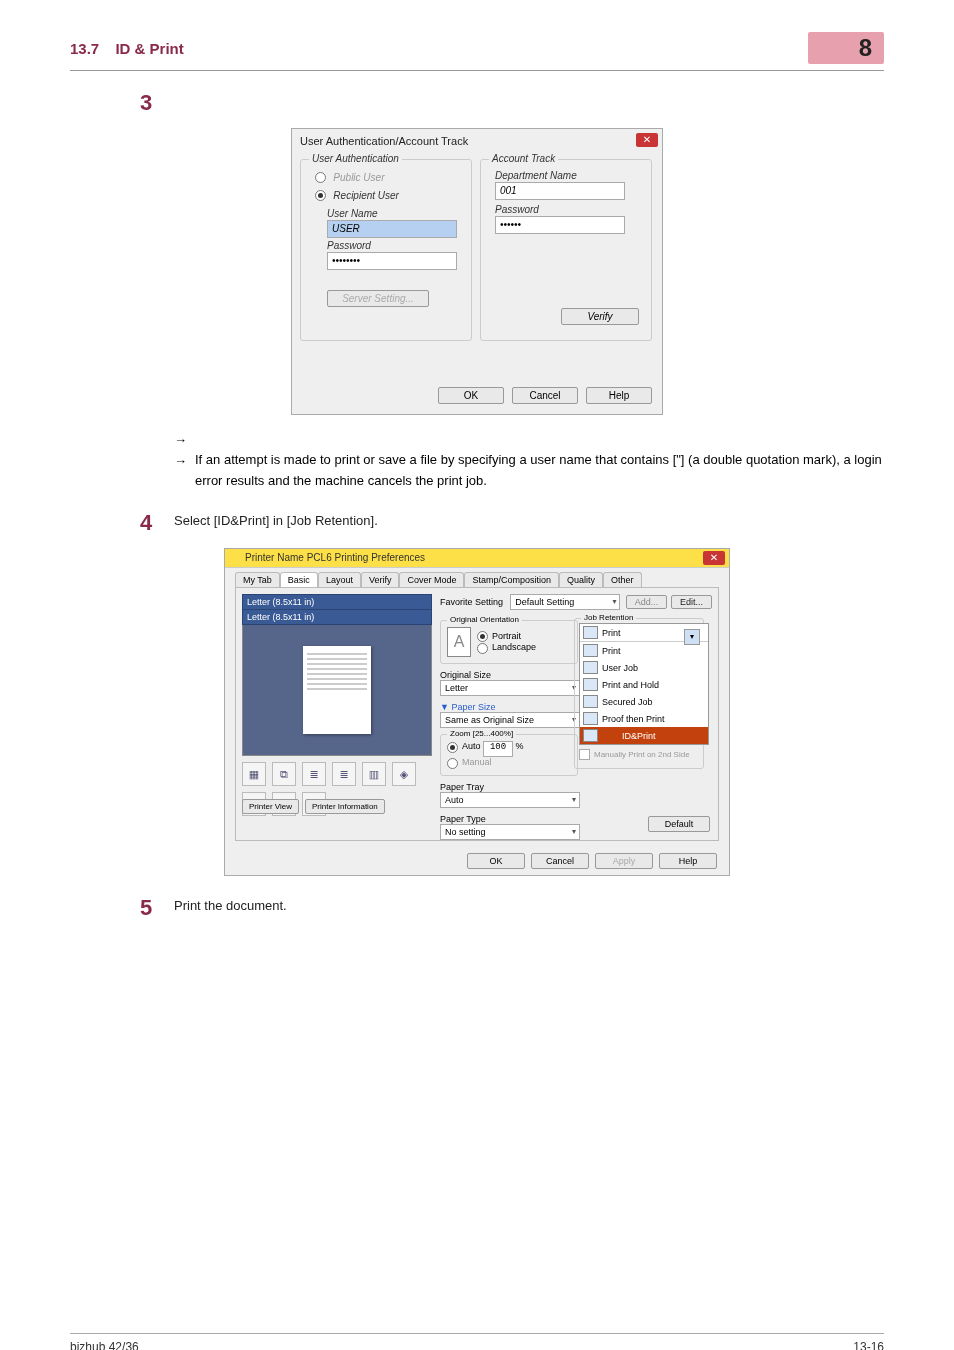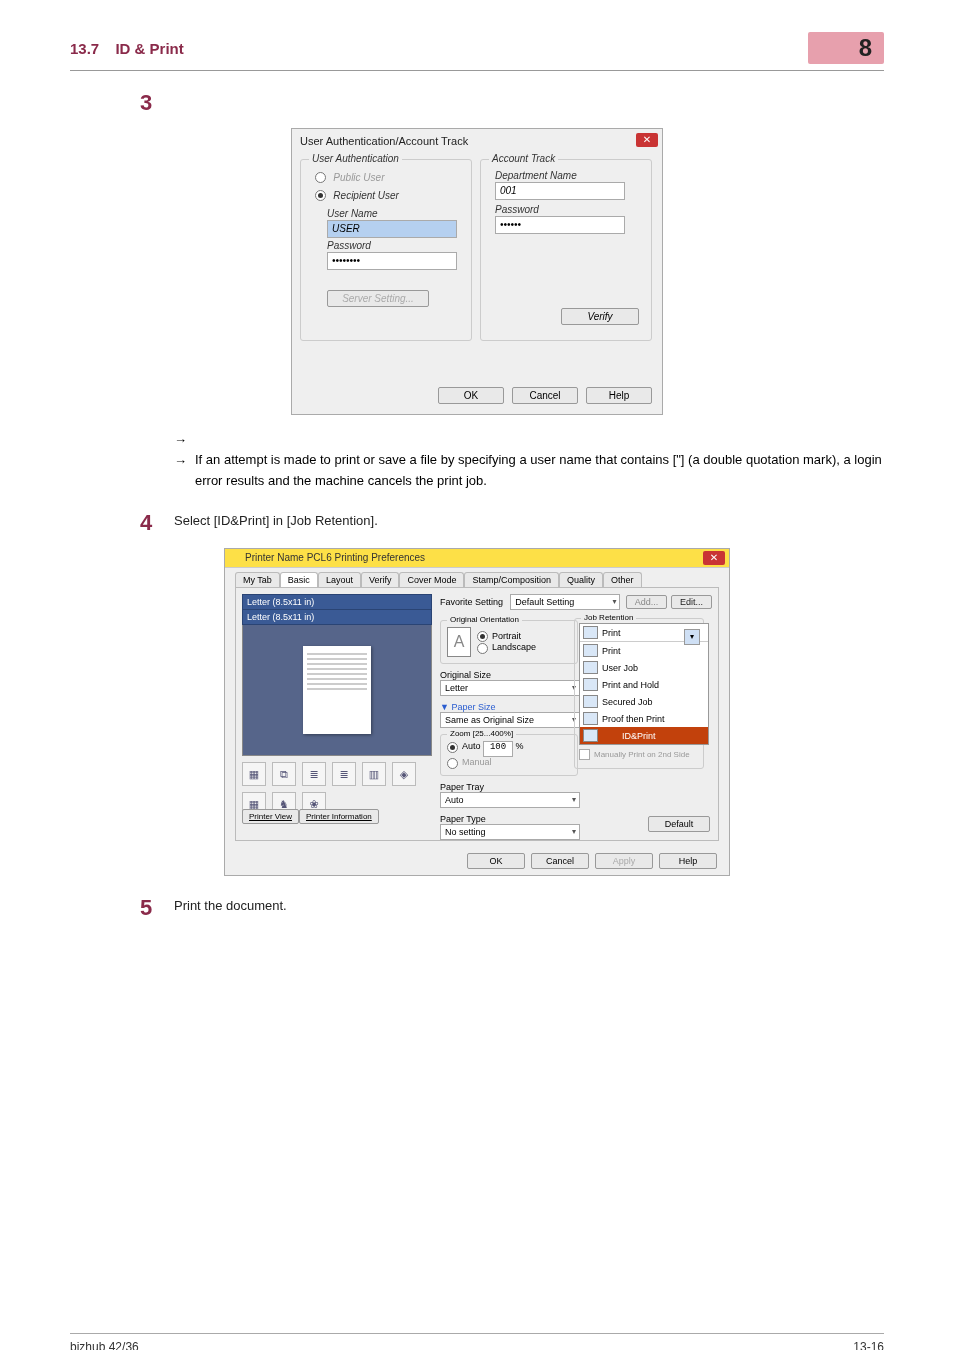--- a/index.html
+++ b/index.html
@@ -274,24 +274,24 @@
     border:1px solid #bbb;
     background:#f5f5f5;
     display:flex;
     align-items:center;
     justify-content:center;
     color:#557;
     font-size:11px;
   }
   .pv-btns {
     position:absolute;
-    bottom:0;
+    bottom:10px;
     left:0;
     display:flex;
-    text-decoration:underline;
+    gap:6px;
   }
   .pv-btn {
     border:1px solid #999;
     background:#e9e9e9;
     font-size:8px;
     padding:2px 6px;
     border-radius:2px;
   }
   .controls {
     position:absolute;

